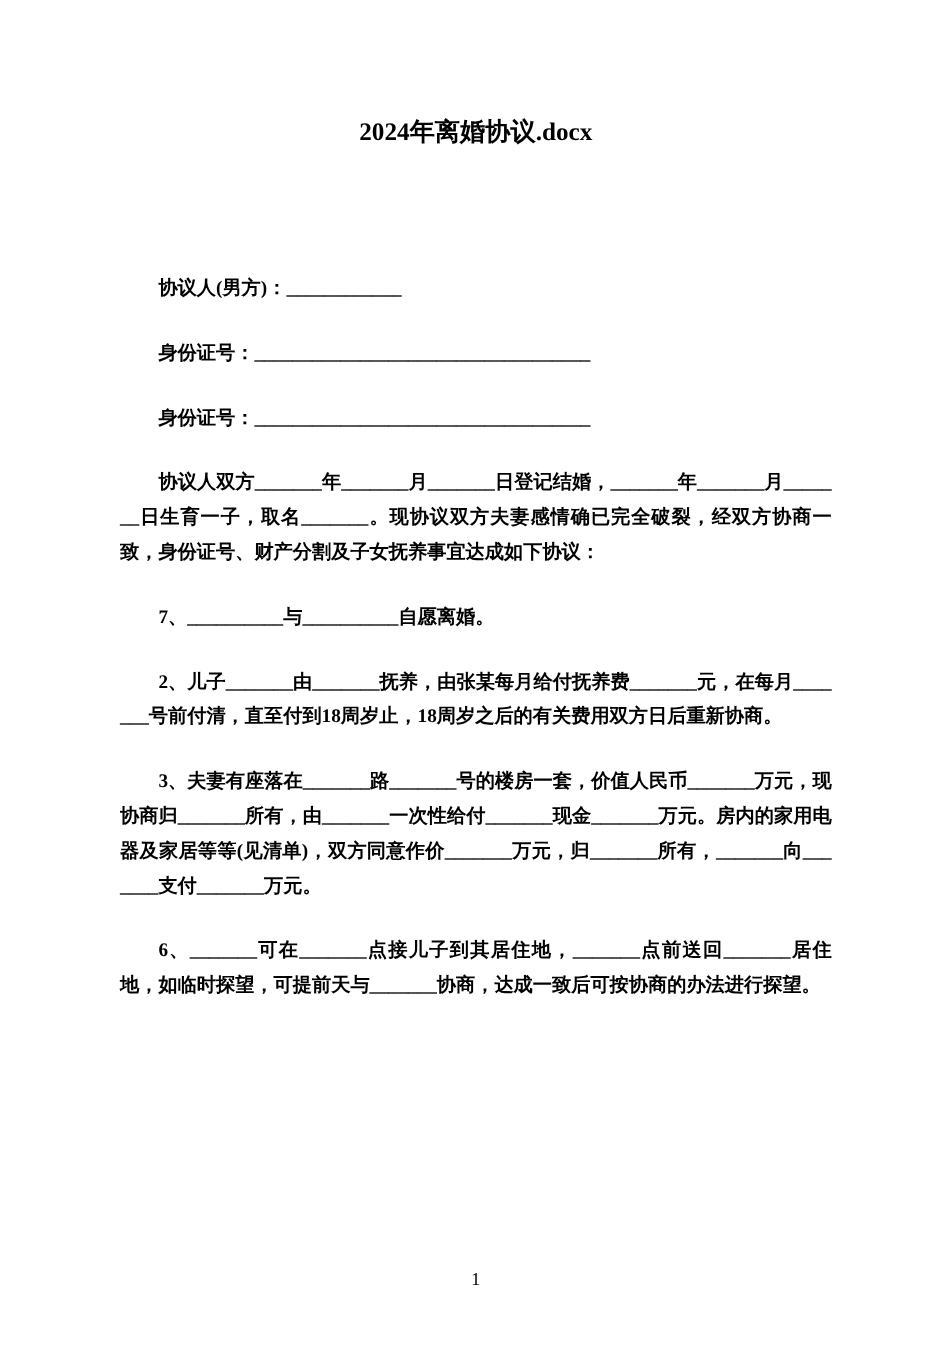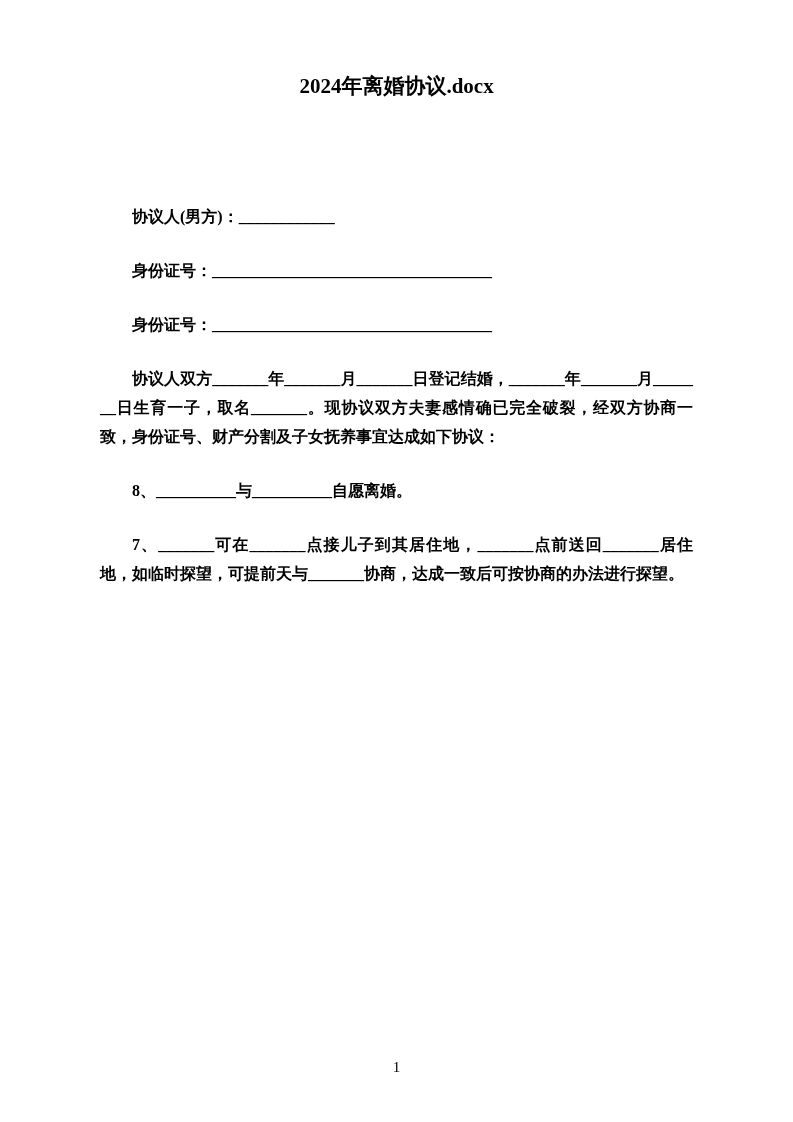--- a/index.html
+++ b/index.html
@@ -10,21 +10,21 @@
   .page {
     position: relative;
     width: 793px;
     height: 1122px;
     background: #ffffff;
     overflow: hidden;
     color: #000000;
     font-family: "Liberation Serif", "DejaVu Serif", serif;
   }
   .doc-title {
-    margin: 72px 100px 0 100px;
+    margin: 96px 100px 0 100px;
     text-align: center;
     font-size: 21px;
     font-weight: bold;
     line-height: 28px;
   }
   .content {
     margin: 102px 100px 0 100px;
   }
   .para {
     margin: 25px 0;
@@ -56,24 +56,26 @@
 
     <p class="para">协议人(男方)：____________</p>
 
     <p class="para">身份证号：___________________________________</p>
 
 
     <p class="para">身份证号：___________________________________</p>
 
     <p class="para">协议人双方_______年_______月_______日登记结婚，_______年_______月_______日生育一子，取名_______。现协议双方夫妻感情确已完全破裂，经双方协商一致，身份证号、财产分割及子女抚养事宜达成如下协议：</p>
 
-    <p class="para">8、__________与__________自愿离婚。</p>
+    <p class="para">7、__________与__________自愿离婚。</p>
+
+    <p class="para">2、儿子_______由_______抚养，由张某每月给付抚养费_______元，在每月_______号前付清，直至付到18周岁止，18周岁之后的有关费用双方日后重新协商。</p>
+
+    <p class="para">3、夫妻有座落在_______路_______号的楼房一套，价值人民币_______万元，现协商归_______所有，由_______一次性给付_______现金_______万元。房内的家用电器及家居等等(见清单)，双方同意作价_______万元，归_______所有，_______向_______支付_______万元。</p>
 
 
-
-
-    <p class="para">7、_______可在_______点接儿子到其居住地，_______点前送回_______居住地，如临时探望，可提前天与_______协商，达成一致后可按协商的办法进行探望。</p>
+    <p class="para">6、_______可在_______点接儿子到其居住地，_______点前送回_______居住地，如临时探望，可提前天与_______协商，达成一致后可按协商的办法进行探望。</p>
 
   </div>
 
   <div class="page-number">1</div>
 
 </div>
 
 </body></html>

